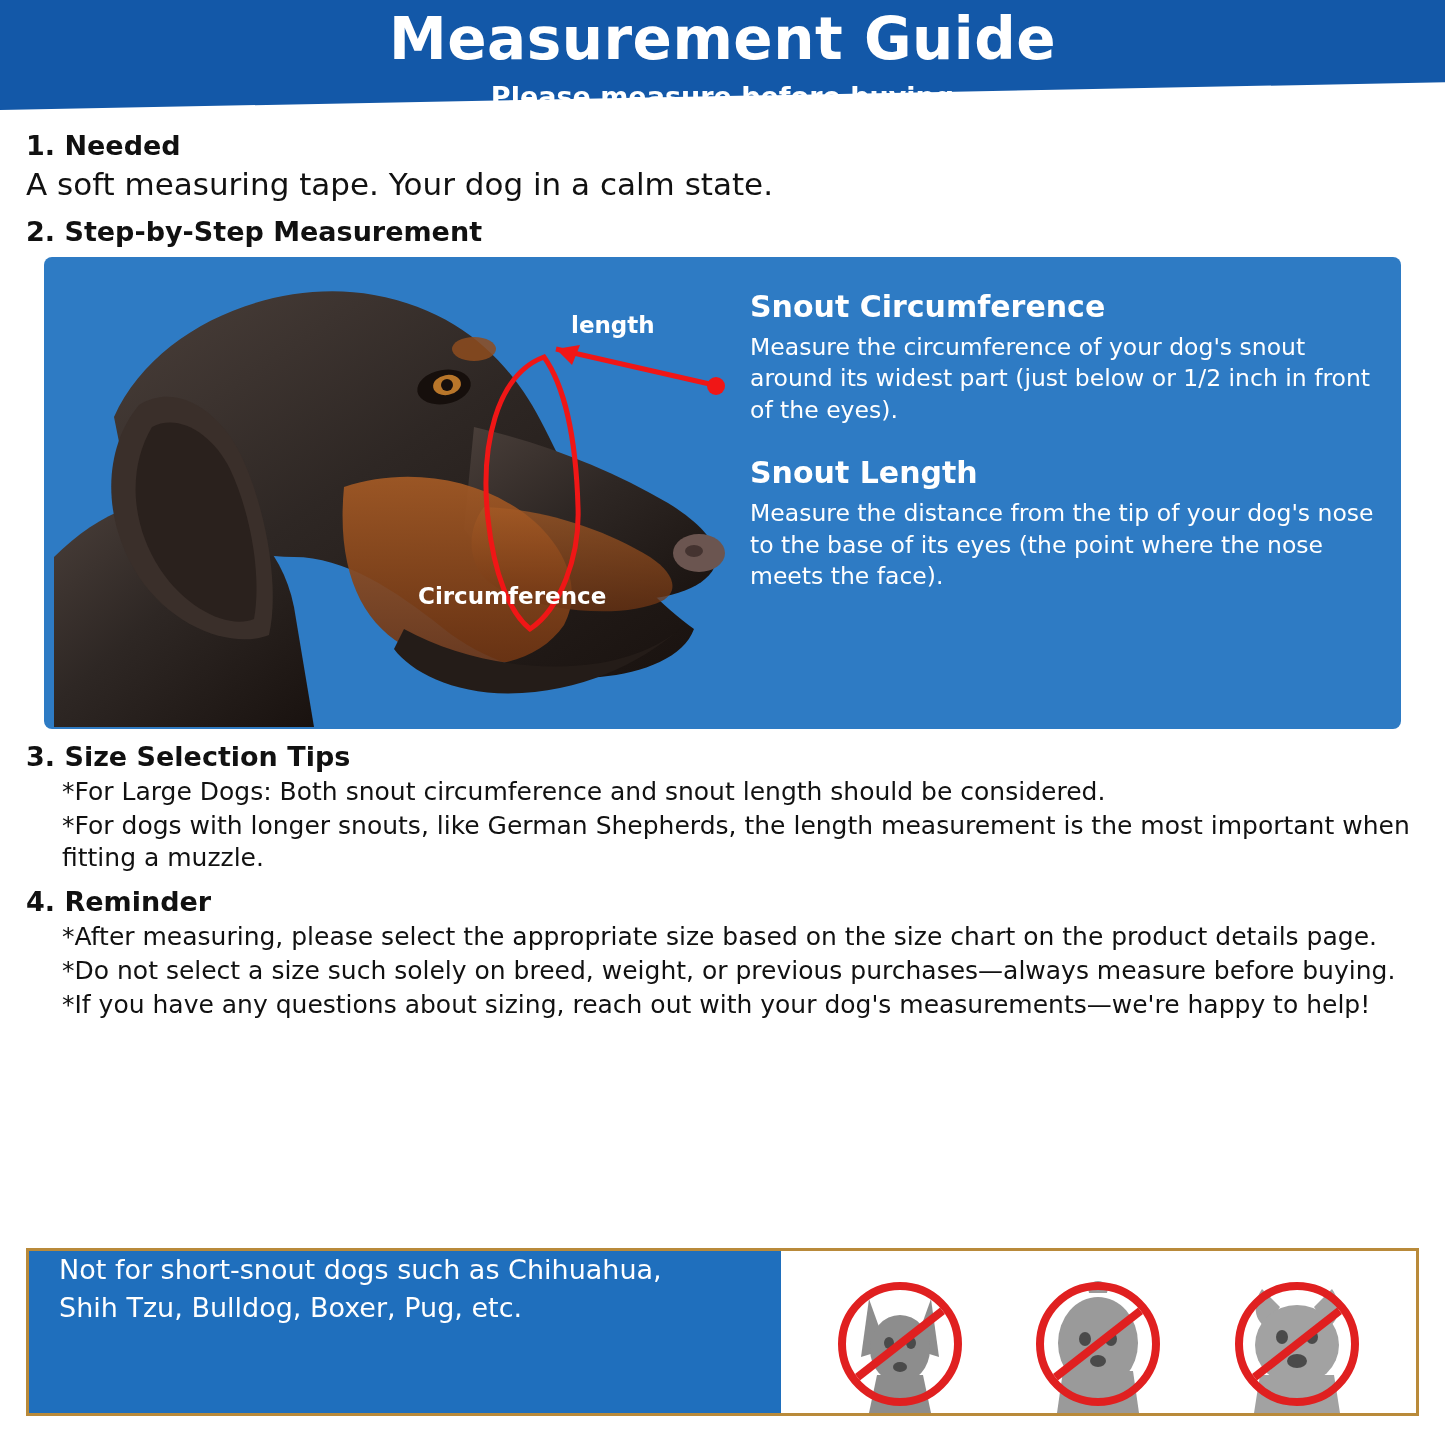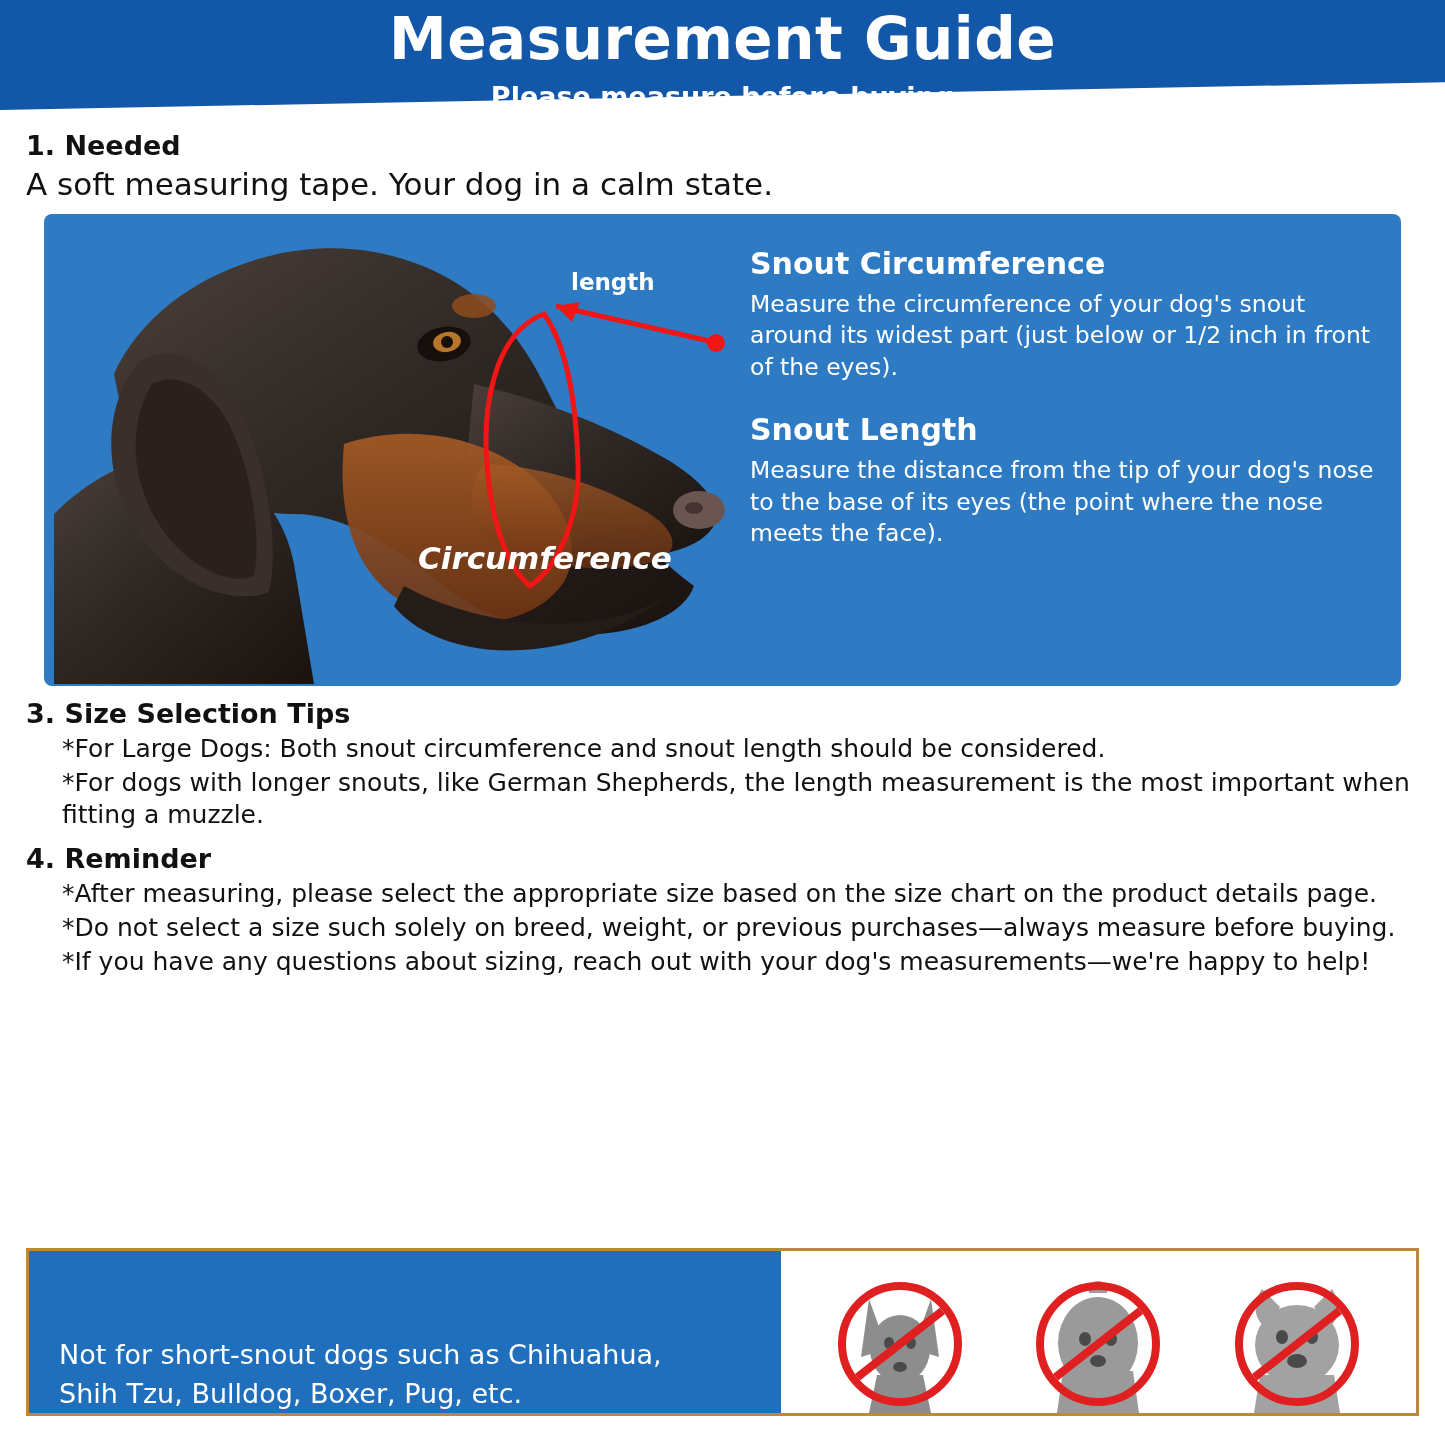--- a/index.html
+++ b/index.html
@@ -122,23 +122,22 @@
     top: 55px;
     color: #ffffff;
     font-size: 23px;
     font-weight: bold;
   }
   .label-circ {
     position: absolute;
     left: 374px;
     top: 326px;
     color: #ffffff;
-    font-size: 31px;
-    font-weight: bold;
-    font-style: italic;
+    font-size: 23px;
+    font-weight: bold;
   }
 
   
   .bullets {
     font-size: 25px;
     line-height: 1.28;
     color: #111111;
     margin: 2px 0 0 0;
     padding: 0 0 0 14px;
   }
@@ -158,21 +157,21 @@
     border: 3px solid #b98a3a;
     box-sizing: border-box;
     display: flex;
     background: #ffffff;
   }
   .warn-left {
     background: #1f6fbd;
     width: 752px;
     flex: none;
     display: flex;
-    align-items: flex-end;
+    align-items: flex-start;
     padding: 0 30px;
     box-sizing: border-box;
   }
   .warn-text {
     color: #ffffff;
     font-size: 27px;
     line-height: 1.42;
   }
   .warn-right {
     flex: 1;
@@ -217,20 +216,21 @@
     <div class="header-sub">Please measure before buying</div>
   </div>
   <div class="header-wedge"></div>
 </div>
 
 <div class="content">
 
   <h2 class="section-title">1. Needed</h2>
   <p class="section-body">A soft measuring tape. Your dog in a calm state.</p>
 
+  <h2 class="section-title">2. Step-by-Step Measurement</h2>
 
   <div class="panel">
     <div class="panel-left">
       <div class="dog">
         <svg width="690" height="472" viewBox="0 0 690 472" xmlns="http://www.w3.org/2000/svg">
           <defs>
             <linearGradient id="coat" x1="0" y1="0" x2="1" y2="1">
               <stop offset="0%" stop-color="#4a3f3a"></stop>
               <stop offset="45%" stop-color="#2e2724"></stop>
               <stop offset="100%" stop-color="#19120f"></stop>

